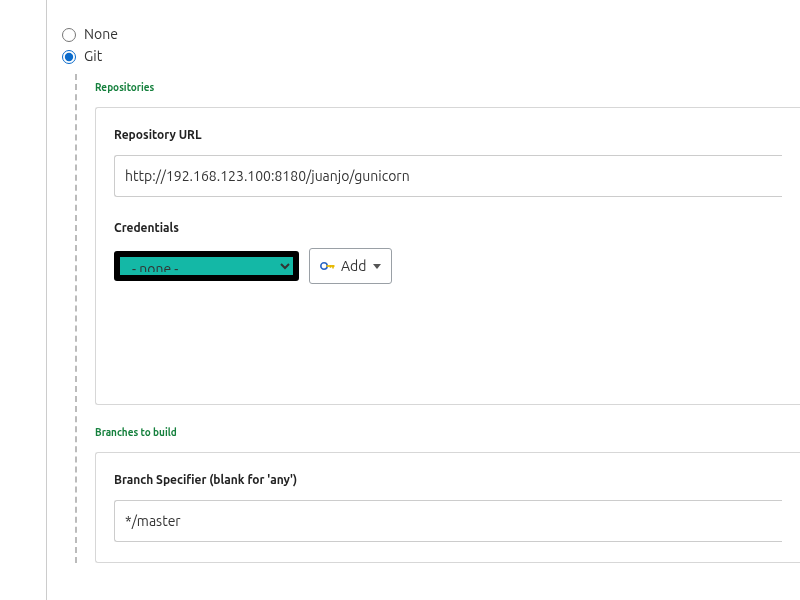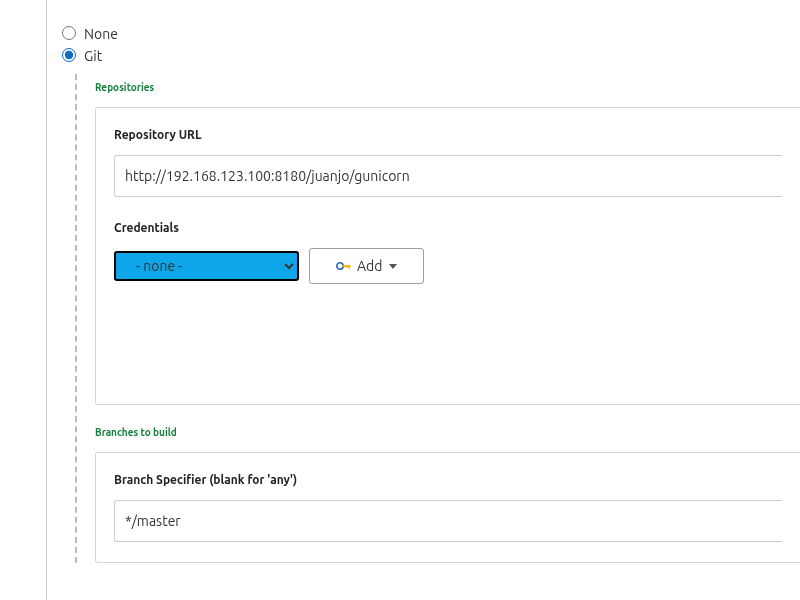--- a/index.html
+++ b/index.html
@@ -26,21 +26,21 @@
       padding-top: 26px;
     }
     .section-title {
       font-size: 18px;
       font-weight: 700;
       color: #222;
       margin-bottom: 18px;
     }
     .radio-row {
       display: flex;
-      align-items: flex-start;
+      align-items: flex-end;
       gap: 8px;
       margin-bottom: 6px;
     }
     .radio-row input[type=radio] {
       width: 14px;
       height: 14px;
       accent-color: #0b6bcb;
     }
     .radio-row label {
       cursor: pointer;
@@ -95,34 +95,34 @@
       background: #fff;
     }
     .cred-row {
       display: flex;
       align-items: center;
       gap: 10px;
     }
     .select-input {
       height: 30px;
       min-width: 185px;
-      border: 2px solid #000000;
+      border: 6px solid #000000;
       border-radius: 3px;
-      padding: 3px 16px;
+      padding: 3px 8px;
       font-size: 14px;
       font-family: inherit;
       color: #333;
-      background: #0ea5e9;
+      background: #14b8a6;
     }
     .add-btn {
       height: 36px;
       border: 1px solid #9aa0a6;
       border-radius: 3px;
       background: #fff;
-      padding: 0 26px;
+      padding: 0 10px;
       font-size: 14px;
       font-family: inherit;
       color: #333;
       display: inline-flex;
       align-items: center;
       gap: 5px;
       cursor: pointer;
     }
     .key-icon {
       display: inline-flex;

